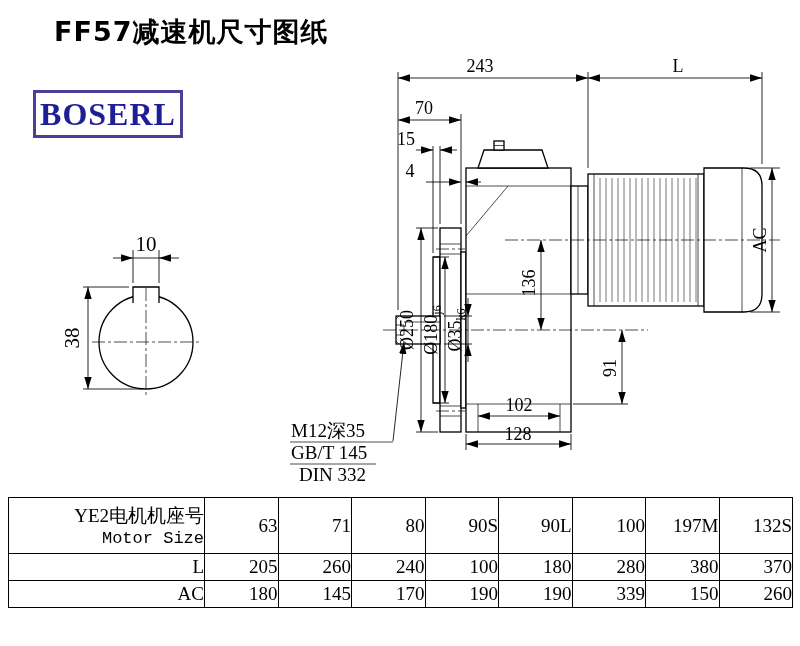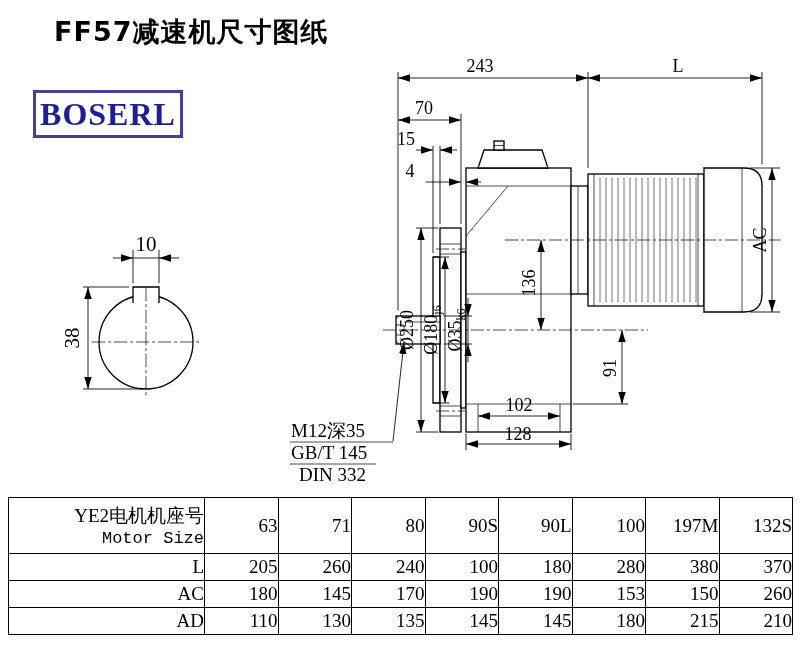--- a/index.html
+++ b/index.html
@@ -236,31 +236,20 @@
       <td>380</td>
       <td>370</td>
     </tr>
     <tr>
       <td class="c0">AC</td>
       <td>180</td>
       <td>145</td>
       <td>170</td>
       <td>190</td>
       <td>190</td>
-      <td>153</td>
+      <td>339</td>
       <td>150</td>
       <td>260</td>
     </tr>
-    <tr>
-      <td class="c0">AD</td>
-      <td>110</td>
-      <td>130</td>
-      <td>135</td>
-      <td>145</td>
-      <td>145</td>
-      <td>180</td>
-      <td>215</td>
-      <td>210</td>
-    </tr>
   </tbody>
     </table>
 
 </div>
 
 </body></html>

